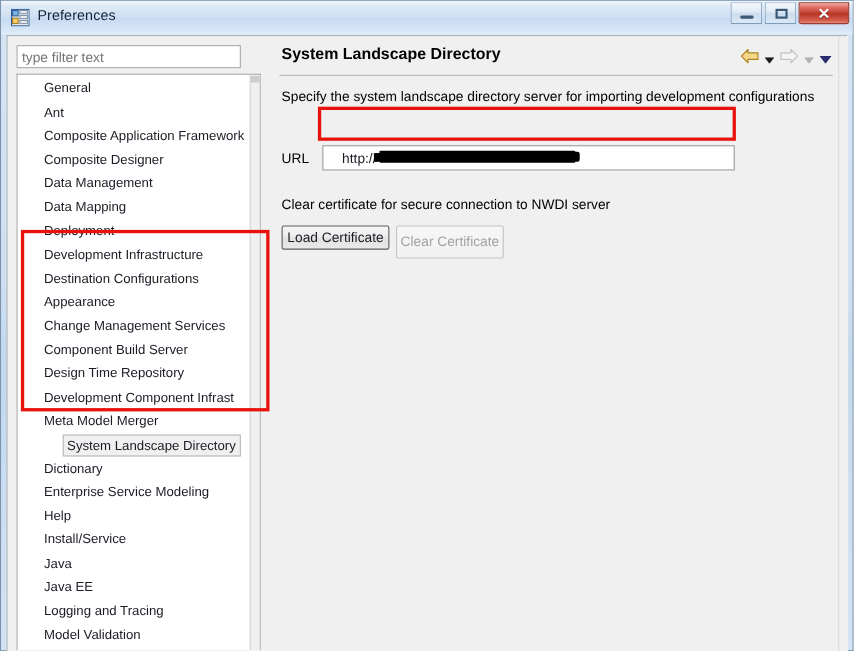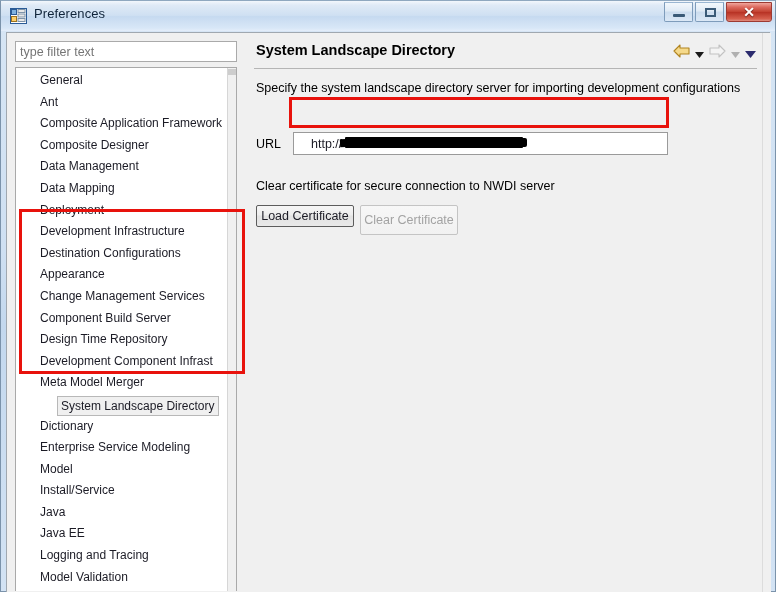--- a/index.html
+++ b/index.html
@@ -126,21 +126,21 @@
   .leftcol {
     position: absolute;
     left: 0; top: 0;
     width: 239px;
     height: 100%;
     background: #f0f0f0;
   }
   .filter-input {
     position: absolute;
     left: 8px; top: 8px;
-    width: 222px;
+    width: 204px;
     height: 21px;
     box-sizing: border-box;
     border: 1px solid #aaaaaa;
     background: #ffffff;
     font-family: "Liberation Sans", sans-serif;
     font-size: 12.5px;
     color: #808080;
     padding: 0 4px;
     line-height: 19px;
     outline: none;
@@ -397,21 +397,21 @@
             <div class="tree-item">Destination Configurations</div>
             <div class="tree-item lvl2">Appearance</div>
             <div class="tree-item lvl2">Change Management Services</div>
             <div class="tree-item lvl2">Component Build Server</div>
             <div class="tree-item lvl2">Design Time Repository</div>
             <div class="tree-item lvl2">Development Component Infrast</div>
             <div class="tree-item lvl2">Meta Model Merger</div>
             <div class="tree-row-sel"><div class="tree-item selected">System Landscape Directory</div></div>
             <div class="tree-item">Dictionary</div>
             <div class="tree-item">Enterprise Service Modeling</div>
-            <div class="tree-item">Model</div>
+            <div class="tree-item">Help</div>
             <div class="tree-item">Install/Service</div>
             <div class="tree-item">Java</div>
             <div class="tree-item">Java EE</div>
             <div class="tree-item">Logging and Tracing</div>
             <div class="tree-item">Model Validation</div>
           </div>
         <div class="tree-scroll">
           <div class="tree-scroll-thumb"></div>
         </div>
       </div>

